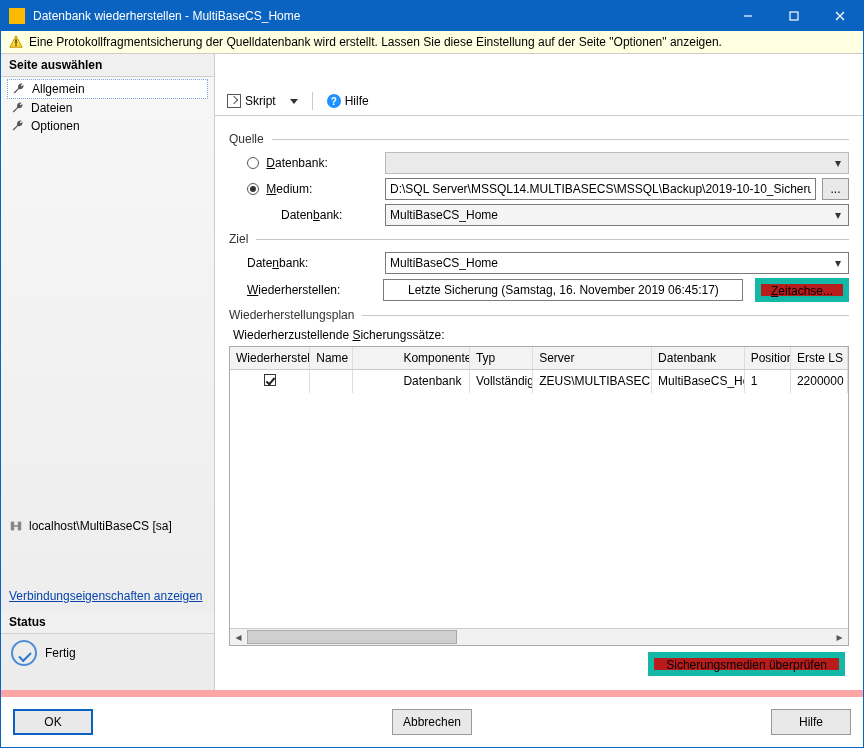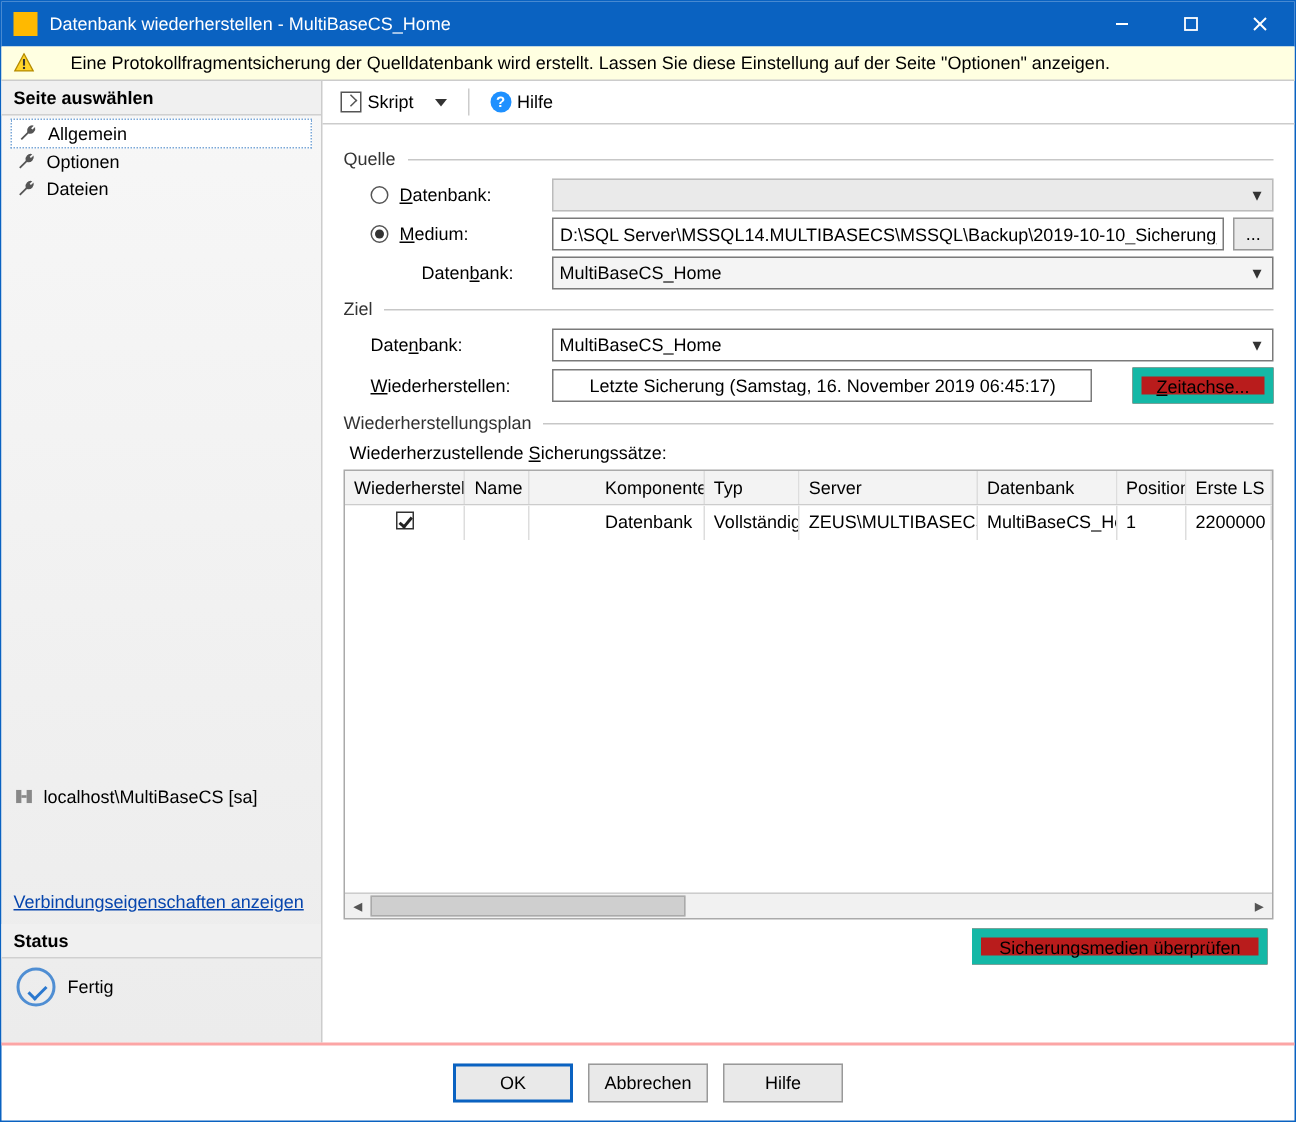--- a/index.html
+++ b/index.html
@@ -8,50 +8,50 @@
   .window { width: 864px; height: 748px; border: 1px solid #0a62c1; display: flex; flex-direction: column; background: #fff; }
 
   
   .titlebar { height: 30px; background: #0a62c1; color: #fff; display: flex; align-items: center; padding-left: 8px; }
   .titlebar .app-icon { width: 16px; height: 16px; background: #ffb900; margin-right: 8px; }
   .titlebar .title-text { flex: 1; }
   .winbtns { display: flex; height: 100%; }
   .winbtn { width: 46px; display: flex; align-items: center; justify-content: center; color: #fff; }
 
   
-  .warning { background: #ffffe1; border-bottom: 1px solid #ccc; padding: 4px 8px; display: flex; align-items: center; gap: 24px; }
+  .warning { background: #ffffe1; border-bottom: 1px solid #ccc; padding: 4px 8px; display: flex; align-items: center; gap: 6px; }
   .warn-icon { width: 14px; height: 14px; }
 
   
   .body { flex: 1; display: flex; min-height: 0; }
   .sidebar { width: 214px; background: linear-gradient(#f7f7f7,#ececec); border-right: 1px solid #ccc; display: flex; flex-direction: column; }
   .side-section-title { font-weight: bold; padding: 4px 8px; border-bottom: 1px solid #d0d0d0; background: #f0f0f0; }
   .side-items { padding: 2px 6px; }
   .side-item { display: flex; align-items: flex-start; gap: 6px; padding: 2px 4px; }
   .side-item.selected { background: #fff; border: 1px dotted #7aa7d7; }
   .wrench { width: 14px; height: 14px; }
   .side-flex { flex: 1; }
   .side-link { color: #0645ad; text-decoration: underline; padding: 0 8px 8px 8px; display: block; }
   .status-row { display: flex; align-items: center; gap: 8px; padding: 6px 10px; }
   .status-icon { width: 26px; height: 26px; border: 2px solid #4f8ed3; border-radius: 50%; position: relative; }
   .status-icon::after { content: ""; position: absolute; left: 6px; top: 10px; width: 10px; height: 5px; border-left: 2px solid #2a78cf; border-bottom: 2px solid #2a78cf; transform: rotate(-45deg); }
 
   .content { flex: 1; display: flex; flex-direction: column; min-width: 0; }
-  .toolbar { border-bottom: 1px solid #ccc; padding: 5px 8px; display: flex; align-items: center; gap: 6px; }
+  .toolbar { border-bottom: 1px solid #ccc; padding: 5px 8px; display: flex; align-items: center; gap: 6px; margin-top: 33px; }
   .tb-btn { display: flex; align-items: center; gap: 4px; padding: 2px 4px; }
   .square-icon { width: 14px; height: 14px; border: 1px solid #555; position: relative; }
   .square-icon::after { content: ""; position: absolute; left: 3px; top: 2px; width: 5px; height: 5px; border-top: 1px solid #555; border-right: 1px solid #555; transform: rotate(45deg); }
   .drop-caret { width: 0; height: 0; border-left: 4px solid transparent; border-right: 4px solid transparent; border-top: 5px solid #333; }
   .sep { width: 1px; height: 18px; background: #ccc; margin: 0 4px; }
   .help-icon { width: 14px; height: 14px; border-radius: 50%; background: #1e90ff; color: #fff; font-weight: bold; font-size: 10px; display: flex; align-items: center; justify-content: center; }
 
   .form-area { flex: 1; overflow: auto; padding: 10px 14px 4px 14px; }
   .group-title { color: #333; display: flex; align-items: center; gap: 8px; margin: 6px 0 6px 0; }
   .group-title .line { flex: 1; height: 1px; background: #c7c7c7; }
-  .row { display: flex; align-items: center; margin: 4px 0 4px 18px; gap: 1px; }
+  .row { display: flex; align-items: center; margin: 4px 0 4px 18px; gap: 18px; }
   .row .lbl { width: 120px; }
   .row .ctl { flex: 1; display: flex; align-items: center; gap: 6px; }
   .underline { text-decoration: underline; }
   input[type=text], .combo, .readonly-box {
     border: 1px solid #7a7a7a; background: #fff; height: 22px; padding: 0 4px; width: 100%;
   }
   .combo { display: flex; align-items: center; justify-content: space-between; padding-right: 2px; }
   .combo .caret { width: 16px; text-align: center; color: #333; }
   .combo.disabled { background: #eaeaea; color: #666; border-color: #bbb; }
   .combo.light { background: #f4f4f4; }
@@ -79,21 +79,21 @@
   .chk { width: 12px; height: 12px; border: 1px solid #333; display: inline-block; position: relative; }
   .chk.checked::after { content: ""; position: absolute; left: 1px; top: 3px; width: 7px; height: 3px; border-left: 2px solid #222; border-bottom: 2px solid #222; transform: rotate(-50deg); }
   .grid-scroll { height: 17px; border-top: 1px solid #ccc; display: flex; align-items: center; background: #f1f1f1; }
   .sarrow { width: 17px; height: 17px; display: flex; align-items: center; justify-content: center; color: #555; }
   .strack { flex: 1; height: 100%; position: relative; background: #f1f1f1; }
   .sthumb { position: absolute; left: 0; top: 1px; width: 210px; height: 14px; background: #cfcfcf; border: 1px solid #aaa; }
 
   .btm-action { display: flex; justify-content: flex-end; padding: 6px 4px 0 0; }
 
   
-  .dialog-btn-row { border-top: 2px solid #fca5a5; padding: 12px; display: flex; justify-content: center; gap: 10px; }
+  .dialog-btn-row { border-top: 7px solid #fca5a5; padding: 12px; display: flex; justify-content: space-between; gap: 10px; }
   .dbtn { width: 80px; height: 26px; border: 1px solid #999; background: #e9e9e9; }
   .dbtn.primary { border: 2px solid #0a62c1; }
 
   .conn-icon { width: 14px; height: 14px; }
 
   svg { display: block; }
 </style>
 </head>
 <body>
 
@@ -139,27 +139,27 @@
         <div class="side-item selected">
           <svg class="wrench" viewBox="0 0 16 16">
               <path d="M13 3a4 4 0 0 1-5 5L3 13l-1-1 5-5a4 4 0 0 1 5-5l-2 2 1 1 2-2z" fill="#555"></path>
             </svg>
           <span>Allgemein</span>
         </div>
         <div class="side-item">
           <svg class="wrench" viewBox="0 0 16 16">
               <path d="M13 3a4 4 0 0 1-5 5L3 13l-1-1 5-5a4 4 0 0 1 5-5l-2 2 1 1 2-2z" fill="#555"></path>
             </svg>
-          <span>Optionen</span>
+          <span>Dateien</span>
         </div>
         <div class="side-item">
           <svg class="wrench" viewBox="0 0 16 16">
               <path d="M13 3a4 4 0 0 1-5 5L3 13l-1-1 5-5a4 4 0 0 1 5-5l-2 2 1 1 2-2z" fill="#555"></path>
             </svg>
-          <span>Dateien</span>
+          <span>Optionen</span>
         </div>
       </div>
       <div class="side-flex"></div>
       <div class="side-item" style="padding:6px 8px">
         <svg class="conn-icon" viewBox="0 0 16 16">
             <rect x="2" y="3" width="4" height="10" fill="#888"></rect>
             <rect x="10" y="3" width="4" height="10" fill="#888"></rect>
             <rect x="6" y="7" width="4" height="2" fill="#888"></rect>
           </svg>
         <span>localhost\MultiBaseCS [sa]</span>

